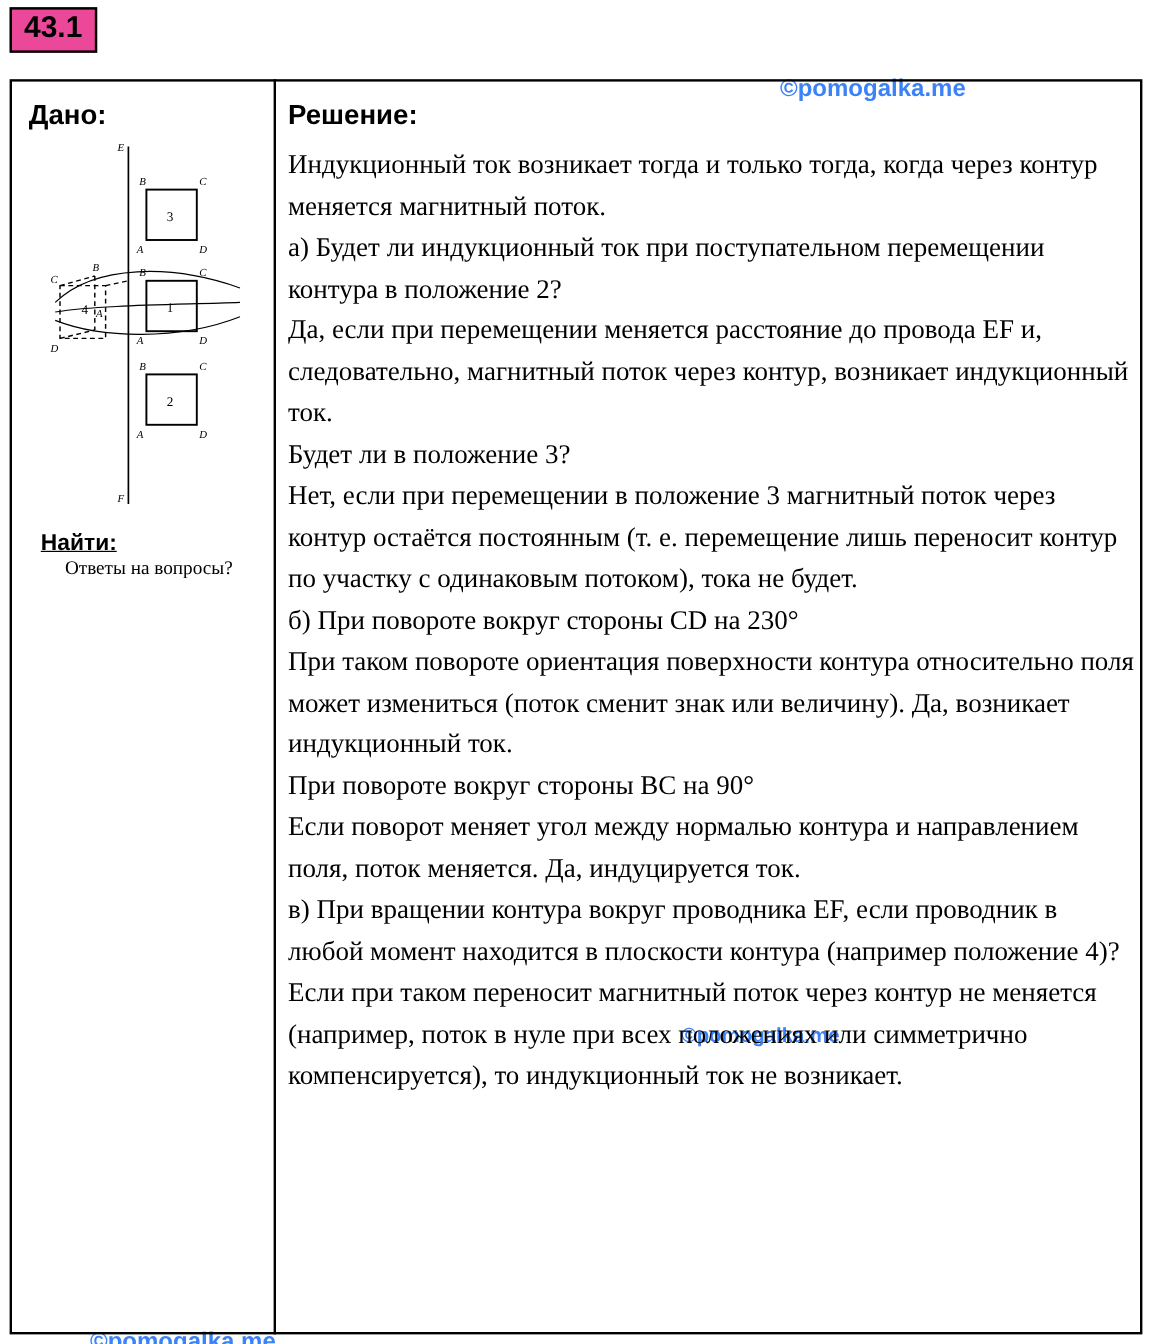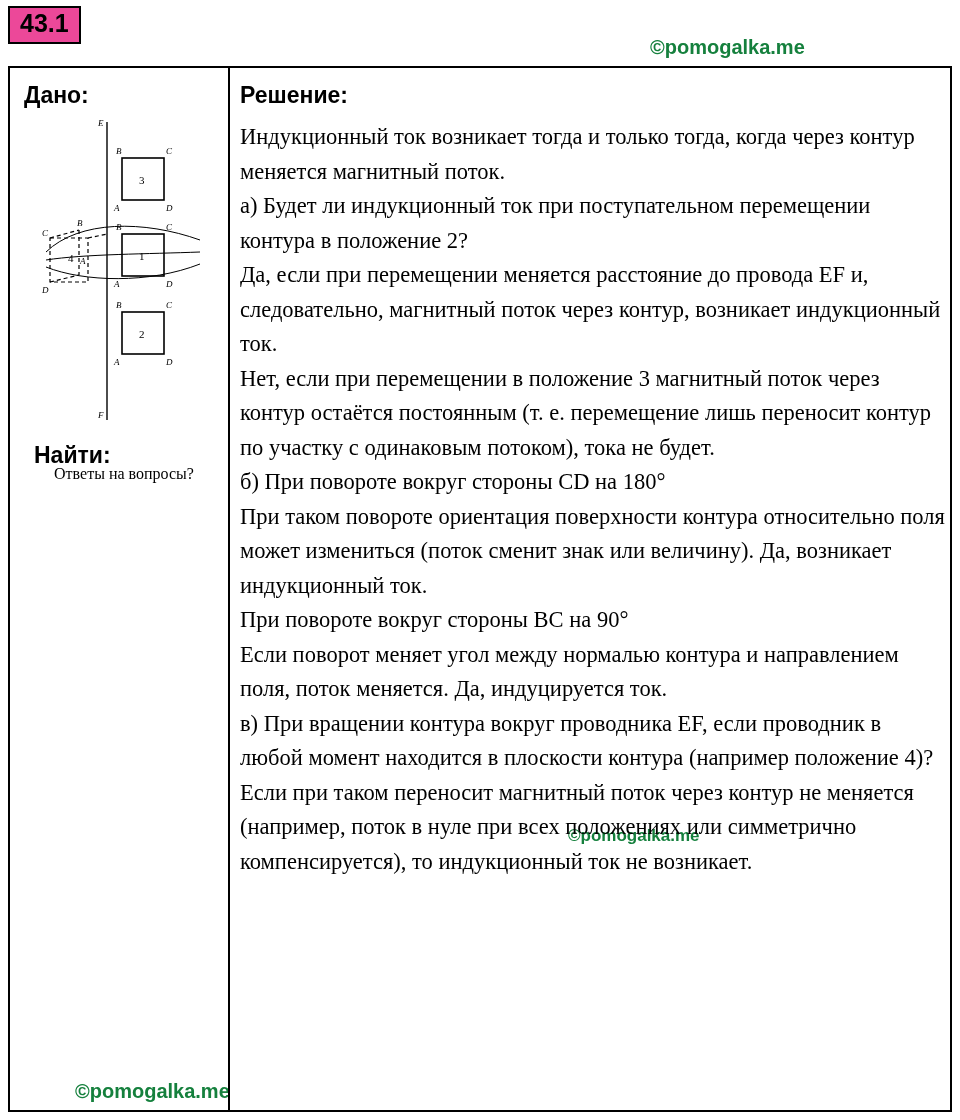--- a/index.html
+++ b/index.html
@@ -24,22 +24,23 @@
     font-size:25px;
     line-height:1.1;
     background:#ec4899;
     z-index:5;
   }
   
   .wm {
     position:absolute;
     font-family:"Liberation Sans", sans-serif;
     font-weight:bold;
-    color:#15803d;
+    color:#3b82f6;
     white-space:nowrap;
+    margin-top:27px;
   }
   .wm-top { left:650px; top:36px; font-size:20px; }
   .wm-mid { left:568px; top:826px; font-size:17px; }
   .wm-bot { left:75px; top:1080px; font-size:20px; }
 
   
   .frame {
     position:absolute;
     left:8px; top:66px;
     width:944px; height:1046px;
@@ -62,21 +63,21 @@
     font-family:"Liberation Sans", sans-serif;
     font-weight:bold;
     font-size:23px;
   }
   .left-col .hdr { padding:14px 0 0 14px; }
   .right-col .hdr { padding:14px 0 0 8px; }
 
   .find-hdr {
     position:absolute; left:24px; top:374px;
     font-family:"Liberation Sans", sans-serif;
-    font-weight:bold; font-size:23px;
+    font-weight:bold; font-size:19px;text-decoration:underline;
   }
   .find-text {
     position:absolute; left:24px; top:396px;
     font-size:16px; line-height:1.22; width:180px;text-align:center;
   }
 
   
   .figure {
     position:absolute; left:14px; top:44px; width:200px; height:320px;
   }
@@ -159,22 +160,23 @@
     <div class="find-hdr">Найти:</div>
     <div class="find-text">Ответы на вопросы?</div>
   </div>
 
   <div class="right-col">
     <div class="hdr">Решение:</div>
     <div class="sol">
       <p>Индукционный ток возникает тогда и только тогда, когда через контур меняется магнитный поток.</p>
       <p>а) Будет ли индукционный ток при поступательном перемещении контура в положение 2?</p>
       <p>Да, если при перемещении меняется расстояние до провода EF и, следовательно, магнитный поток через контур, возникает индукционный ток.</p>
+      <p>Будет ли в положение 3?</p>
       <p>Нет, если при перемещении в положение 3 магнитный поток через контур остаётся постоянным (т. е. перемещение лишь переносит контур по участку с одинаковым потоком), тока не будет.</p>
-      <p>б) При повороте вокруг стороны CD на 180°</p>
+      <p>б) При повороте вокруг стороны CD на 230°</p>
       <p>При таком повороте ориентация поверхности контура относительно поля может измениться (поток сменит знак или величину). Да, возникает индукционный ток.</p>
       <p>При повороте вокруг стороны ВС на 90°</p>
       <p>Если поворот меняет угол между нормалью контура и направлением поля, поток меняется. Да, индуцируется ток.</p>
       <p>в) При вращении контура вокруг проводника EF, если проводник в любой момент находится в плоскости контура (например положение 4)?</p>
       <p>Если при таком переносит магнитный поток через контур не меняется (например, поток в нуле при всех положениях или симметрично компенсируется), то индукционный ток не возникает.</p>
     </div>
   </div>
 
 </div>
 

